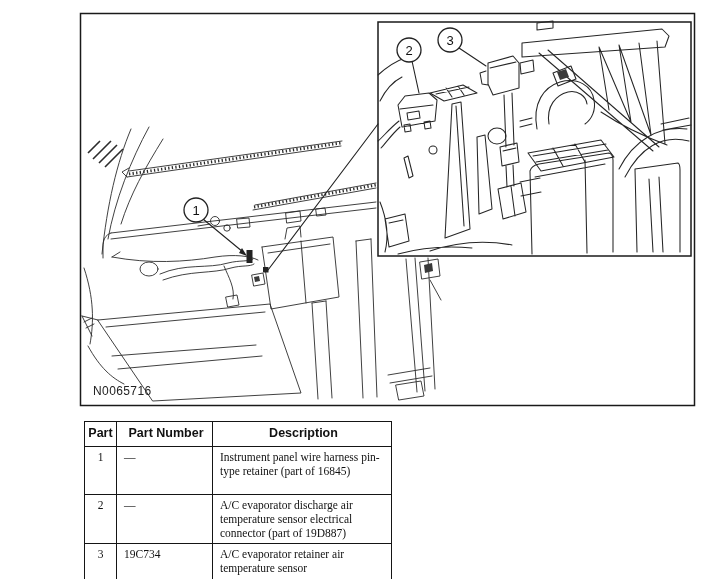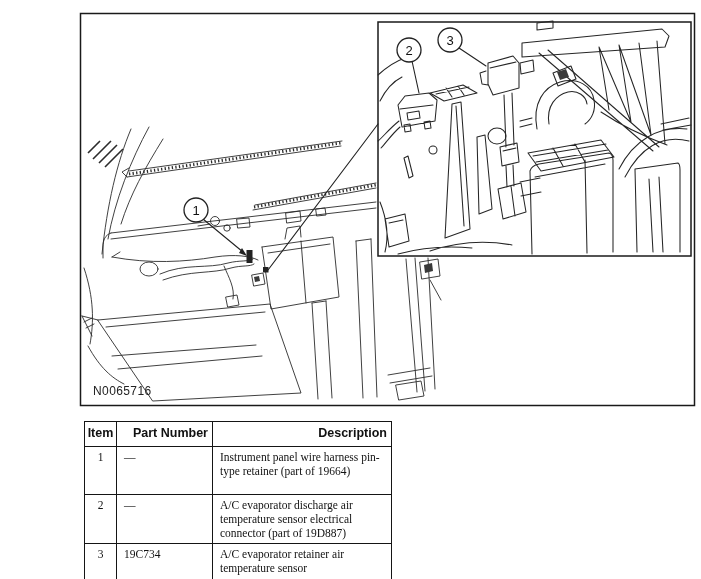--- a/index.html
+++ b/index.html
@@ -18,21 +18,21 @@
     color:#111;
   }
   .parts-table th,.parts-table td{
     border:1.6px solid #151515;
     vertical-align:top;
     overflow:hidden;
   }
   .parts-table th{
     font-family:"Liberation Sans",sans-serif;
     font-weight:bold;font-size:12.5px;
-    text-align:right;padding:4px 4px 4px 7px;
+    text-align:center;padding:4px 4px 4px 7px;
     height:16px;
   }
   .parts-table th.col-item{text-align:center;padding-left:2px;padding-right:2px;}
   .parts-table td{
     font-family:"Liberation Serif",serif;
     font-size:11.5px;line-height:1.22;
     padding:3px 4px 3px 7px;
   }
   .parts-table td.cell-item{text-align:center;padding-left:2px;padding-right:2px;}
   .col-item{width:32px;}
@@ -209,30 +209,30 @@
   </svg>
 
   <table class="parts-table">
     <colgroup>
       <col class="col-item">
         <col class="col-part">
         <col class="col-desc">
     </colgroup>
     <thead>
       <tr>
-        <th class="col-item">Item</th>
+        <th class="col-item">Part</th>
         <th>Part Number</th>
         <th>Description</th>
       </tr>
     </thead>
     <tbody>
       <tr class="row-1">
         <td class="cell-item">1</td>
         <td>—</td>
-        <td>Instrument panel wire harness pin-type retainer (part of 19664)</td>
+        <td>Instrument panel wire harness pin-type retainer (part of 16845)</td>
       </tr>
       <tr class="row-2">
         <td class="cell-item">2</td>
         <td>—</td>
         <td>A/C evaporator discharge air temperature sensor electrical connector (part of 19D887)</td>
       </tr>
       <tr class="row-3">
         <td class="cell-item">3</td>
         <td>19C734</td>
         <td>A/C evaporator retainer air temperature sensor</td>

